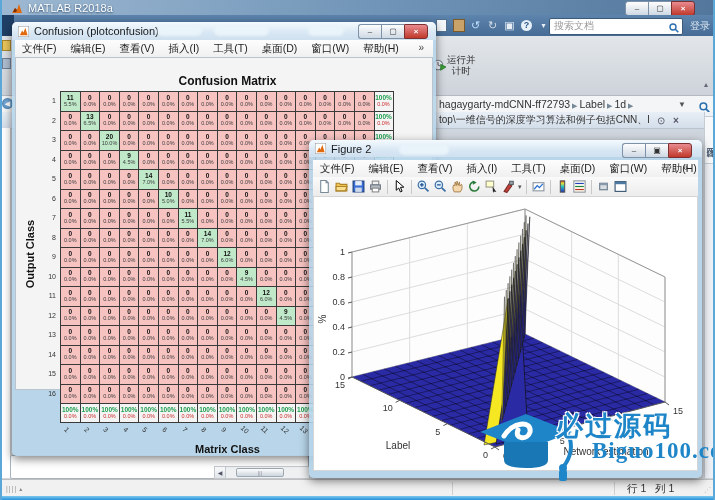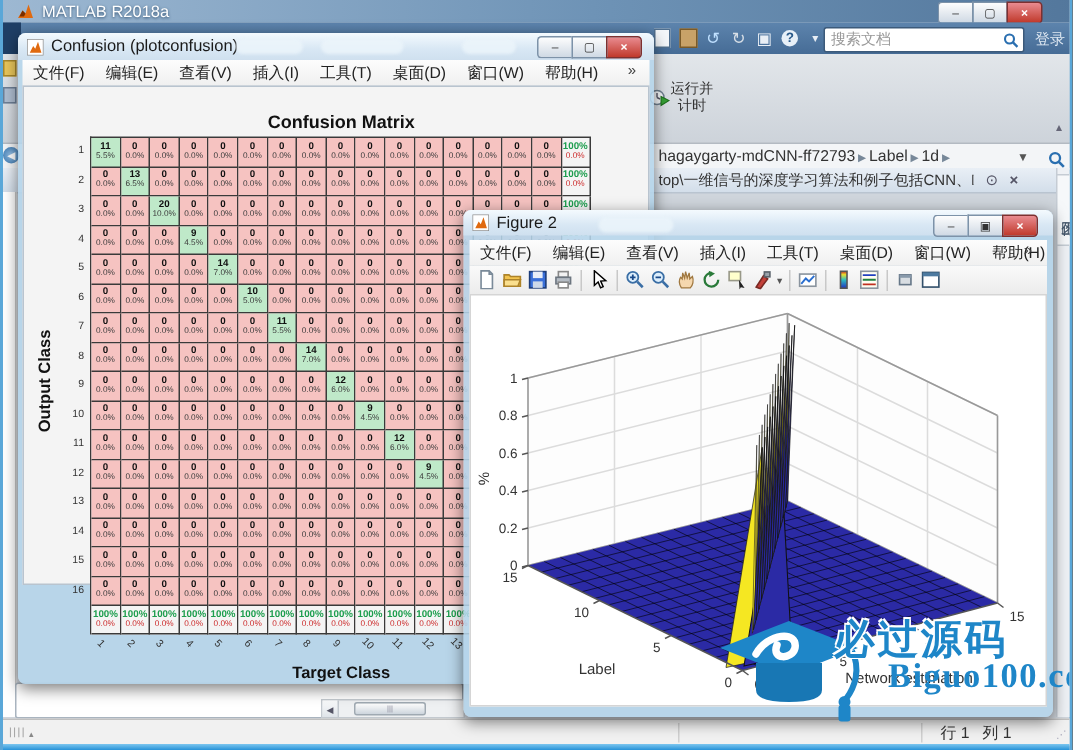--- a/index.html
+++ b/index.html
@@ -1380,21 +1380,21 @@
           <div class="cm-collab" style="left: 186.2px; top: 368px;">8</div>
           <div class="cm-collab" style="left: 205.8px; top: 368px;">9</div>
           <div class="cm-collab" style="left: 225.4px; top: 368px;">10</div>
           <div class="cm-collab" style="left: 245px; top: 368px;">11</div>
           <div class="cm-collab" style="left: 264.6px; top: 368px;">12</div>
           <div class="cm-collab" style="left: 284.2px; top: 368px;">13</div>
           <div class="cm-collab" style="left: 303.8px; top: 368px;">14</div>
           <div class="cm-collab" style="left: 323.4px; top: 368px;">15</div>
           <div class="cm-collab" style="left: 343px; top: 368px;">16</div>
         </div>
-      <div style="position:absolute;left:45px;top:385px;width:333px;text-align:center;font-size:11px;font-weight:bold;color:#111;">Target Class</div>
+      <div style="position:absolute;left:45px;top:385px;width:333px;text-align:center;font-size:11px;font-weight:bold;color:#111;">Matrix Class</div>
     </div>
   </div>
 
   <div class="win glass" style="left:307px;top:140px;width:393px;height:338px;">
     <div class="titlebar" style="height:17px;background:linear-gradient(#f4fafe,#d8e7f4 60%,#cfe0ef);border-radius:5px 5px 0 0;">
       <span style="margin-right:5px;display:inline-flex;">
         <svg width="11" height="11" viewBox="0 0 12 12">
             <rect width="12" height="12" fill="#fff" stroke="#888" stroke-width="1"></rect>
             <polygon points="2,10 4.5,5 6,7 8,2 10.5,10" fill="#e06a10"></polygon>
           </svg>

